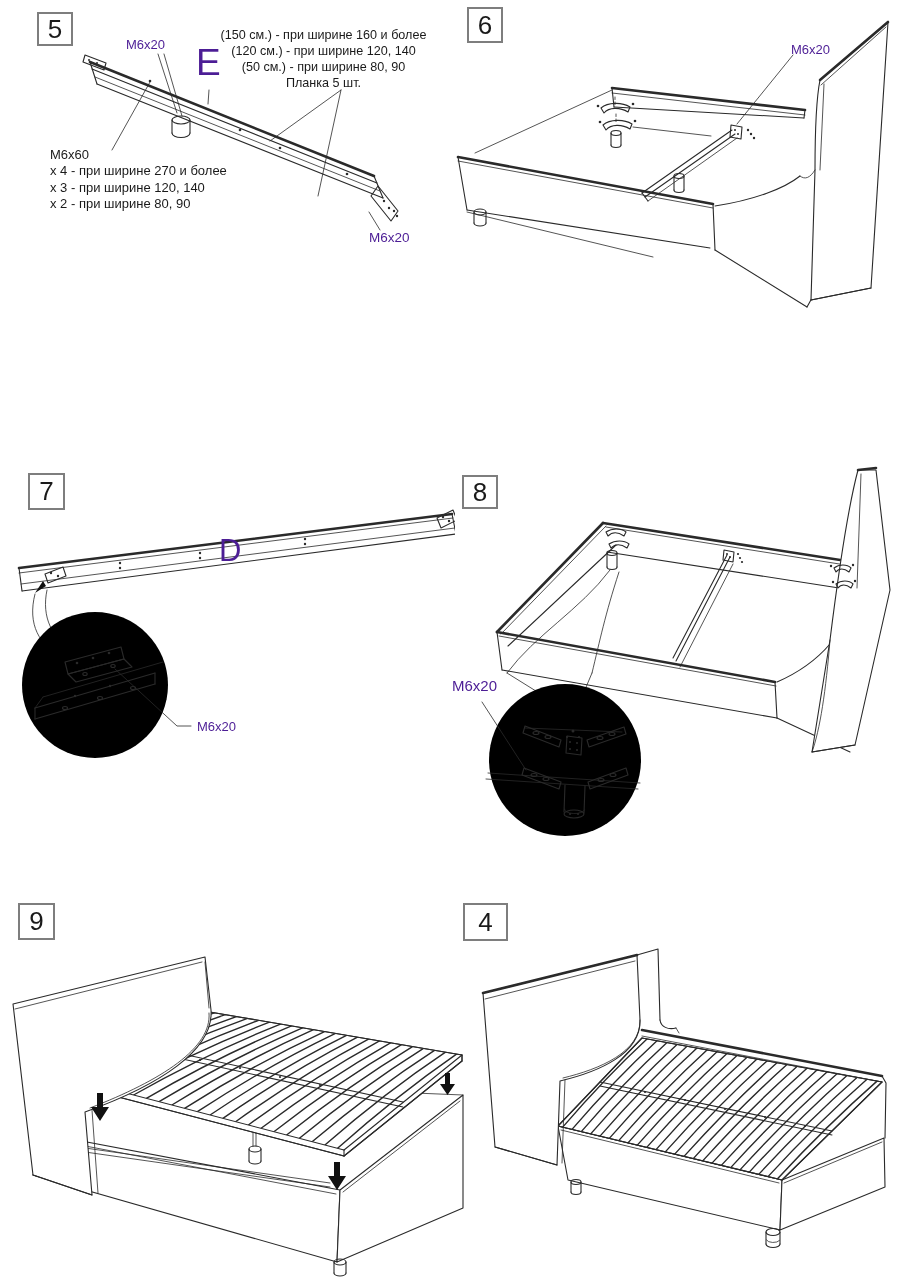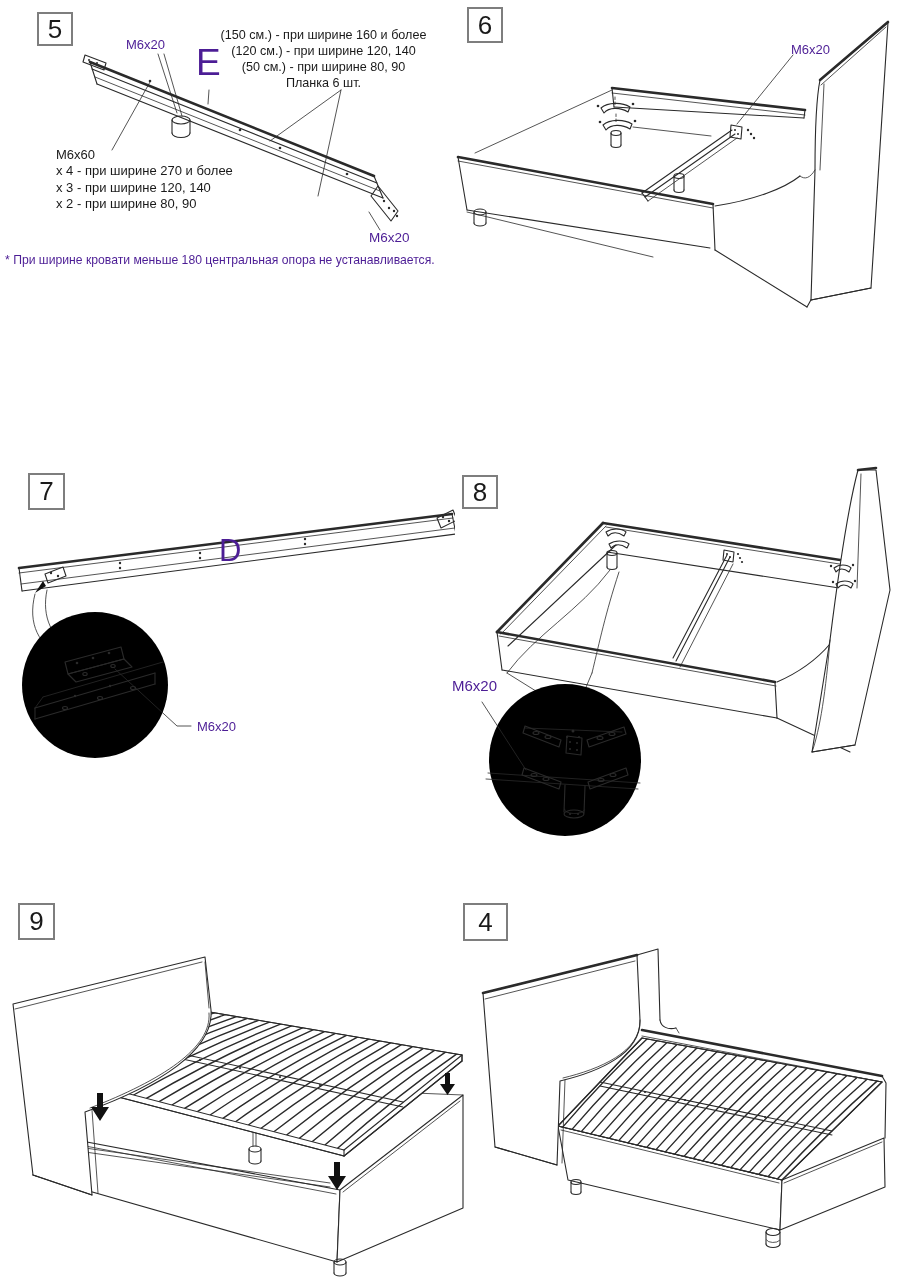--- a/index.html
+++ b/index.html
@@ -451,29 +451,28 @@
   <div class="stepbox" style="left:462px;top:475px;width:32px;height:30px">8</div>
   <div class="stepbox" style="left:18px;top:903px;width:33px;height:33px">9</div>
   <div class="stepbox" style="left:463px;top:903px;width:41px;height:34px">4</div>
 
   <div class="lbl" style="left:126px;top:37px;font-size:13px">M6x20</div>
   <div class="lbl" style="left:196px;top:42px;font-size:37px">E</div>
   <div class="noteblock" style="left:215px;top:27px;width:217px;text-align:center;font-size:12.6px;line-height:16px">
     <div>(150 см.) - при ширине 160 и более</div>
     <div>(120 см.) - при ширине 120, 140</div>
     <div>(50 см.) - при ширине 80, 90</div>
-    <div>Планка 6 шт.</div>
+    <div>Планка 5 шт.</div>
   </div>
-  <div class="noteblock" style="left:56px;top:147px;font-size:13px;line-height:16.4px">
+  <div class="noteblock" style="left:50px;top:147px;font-size:13px;line-height:16.4px">
     <div>M6x60</div>
     <div>х 4 - при ширине 270 и более</div>
     <div>х 3 - при ширине 120, 140</div>
     <div>х 2 - при ширине 80, 90</div>
   </div>
   <div class="lbl" style="left:369px;top:230px;font-size:13.5px">M6x20</div>
-  <div class="lbl" style="left:5px;top:253px;font-size:12.2px">* При ширине кровати меньше 180 центральная опора не устанавливается.</div>
 
   <div class="lbl" style="left:791px;top:42px;font-size:13px">M6x20</div>
   <div class="lbl" style="left:219px;top:533px;font-size:31px">D</div>
   <div class="lbl" style="left:197px;top:719px;font-size:13px">M6x20</div>
   <div class="lbl" style="left:452px;top:677px;font-size:15px">M6x20</div>
 
 </div>
 
 </body></html>

